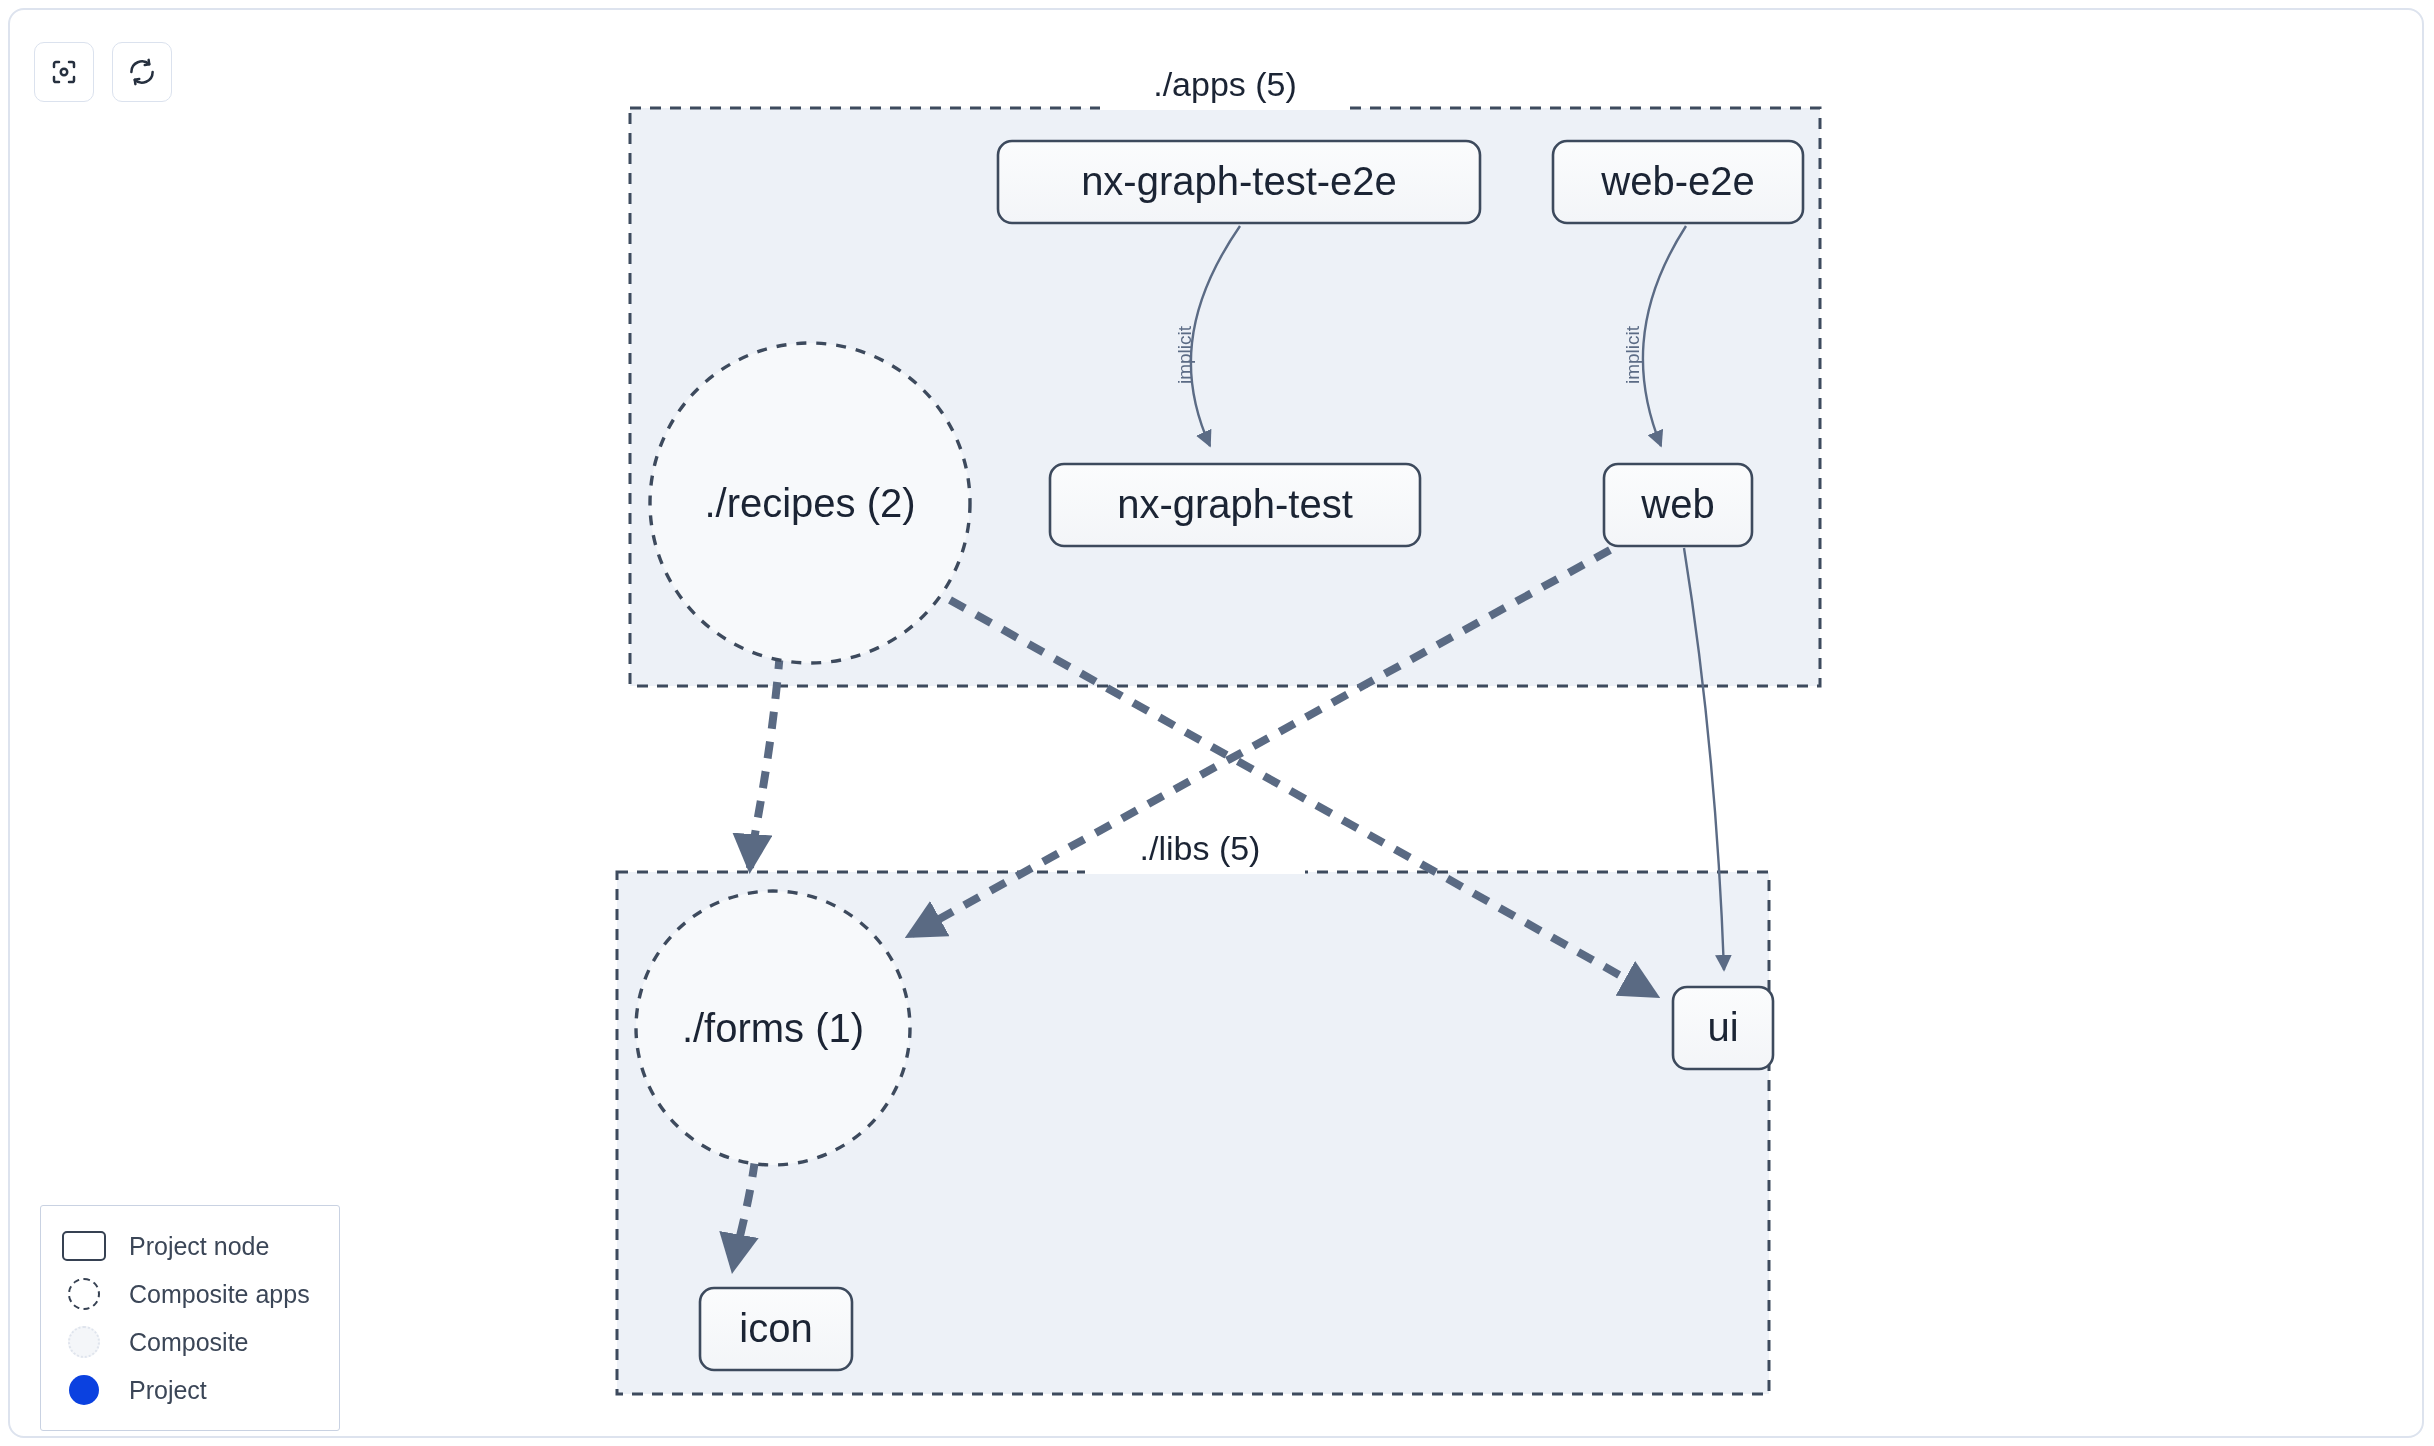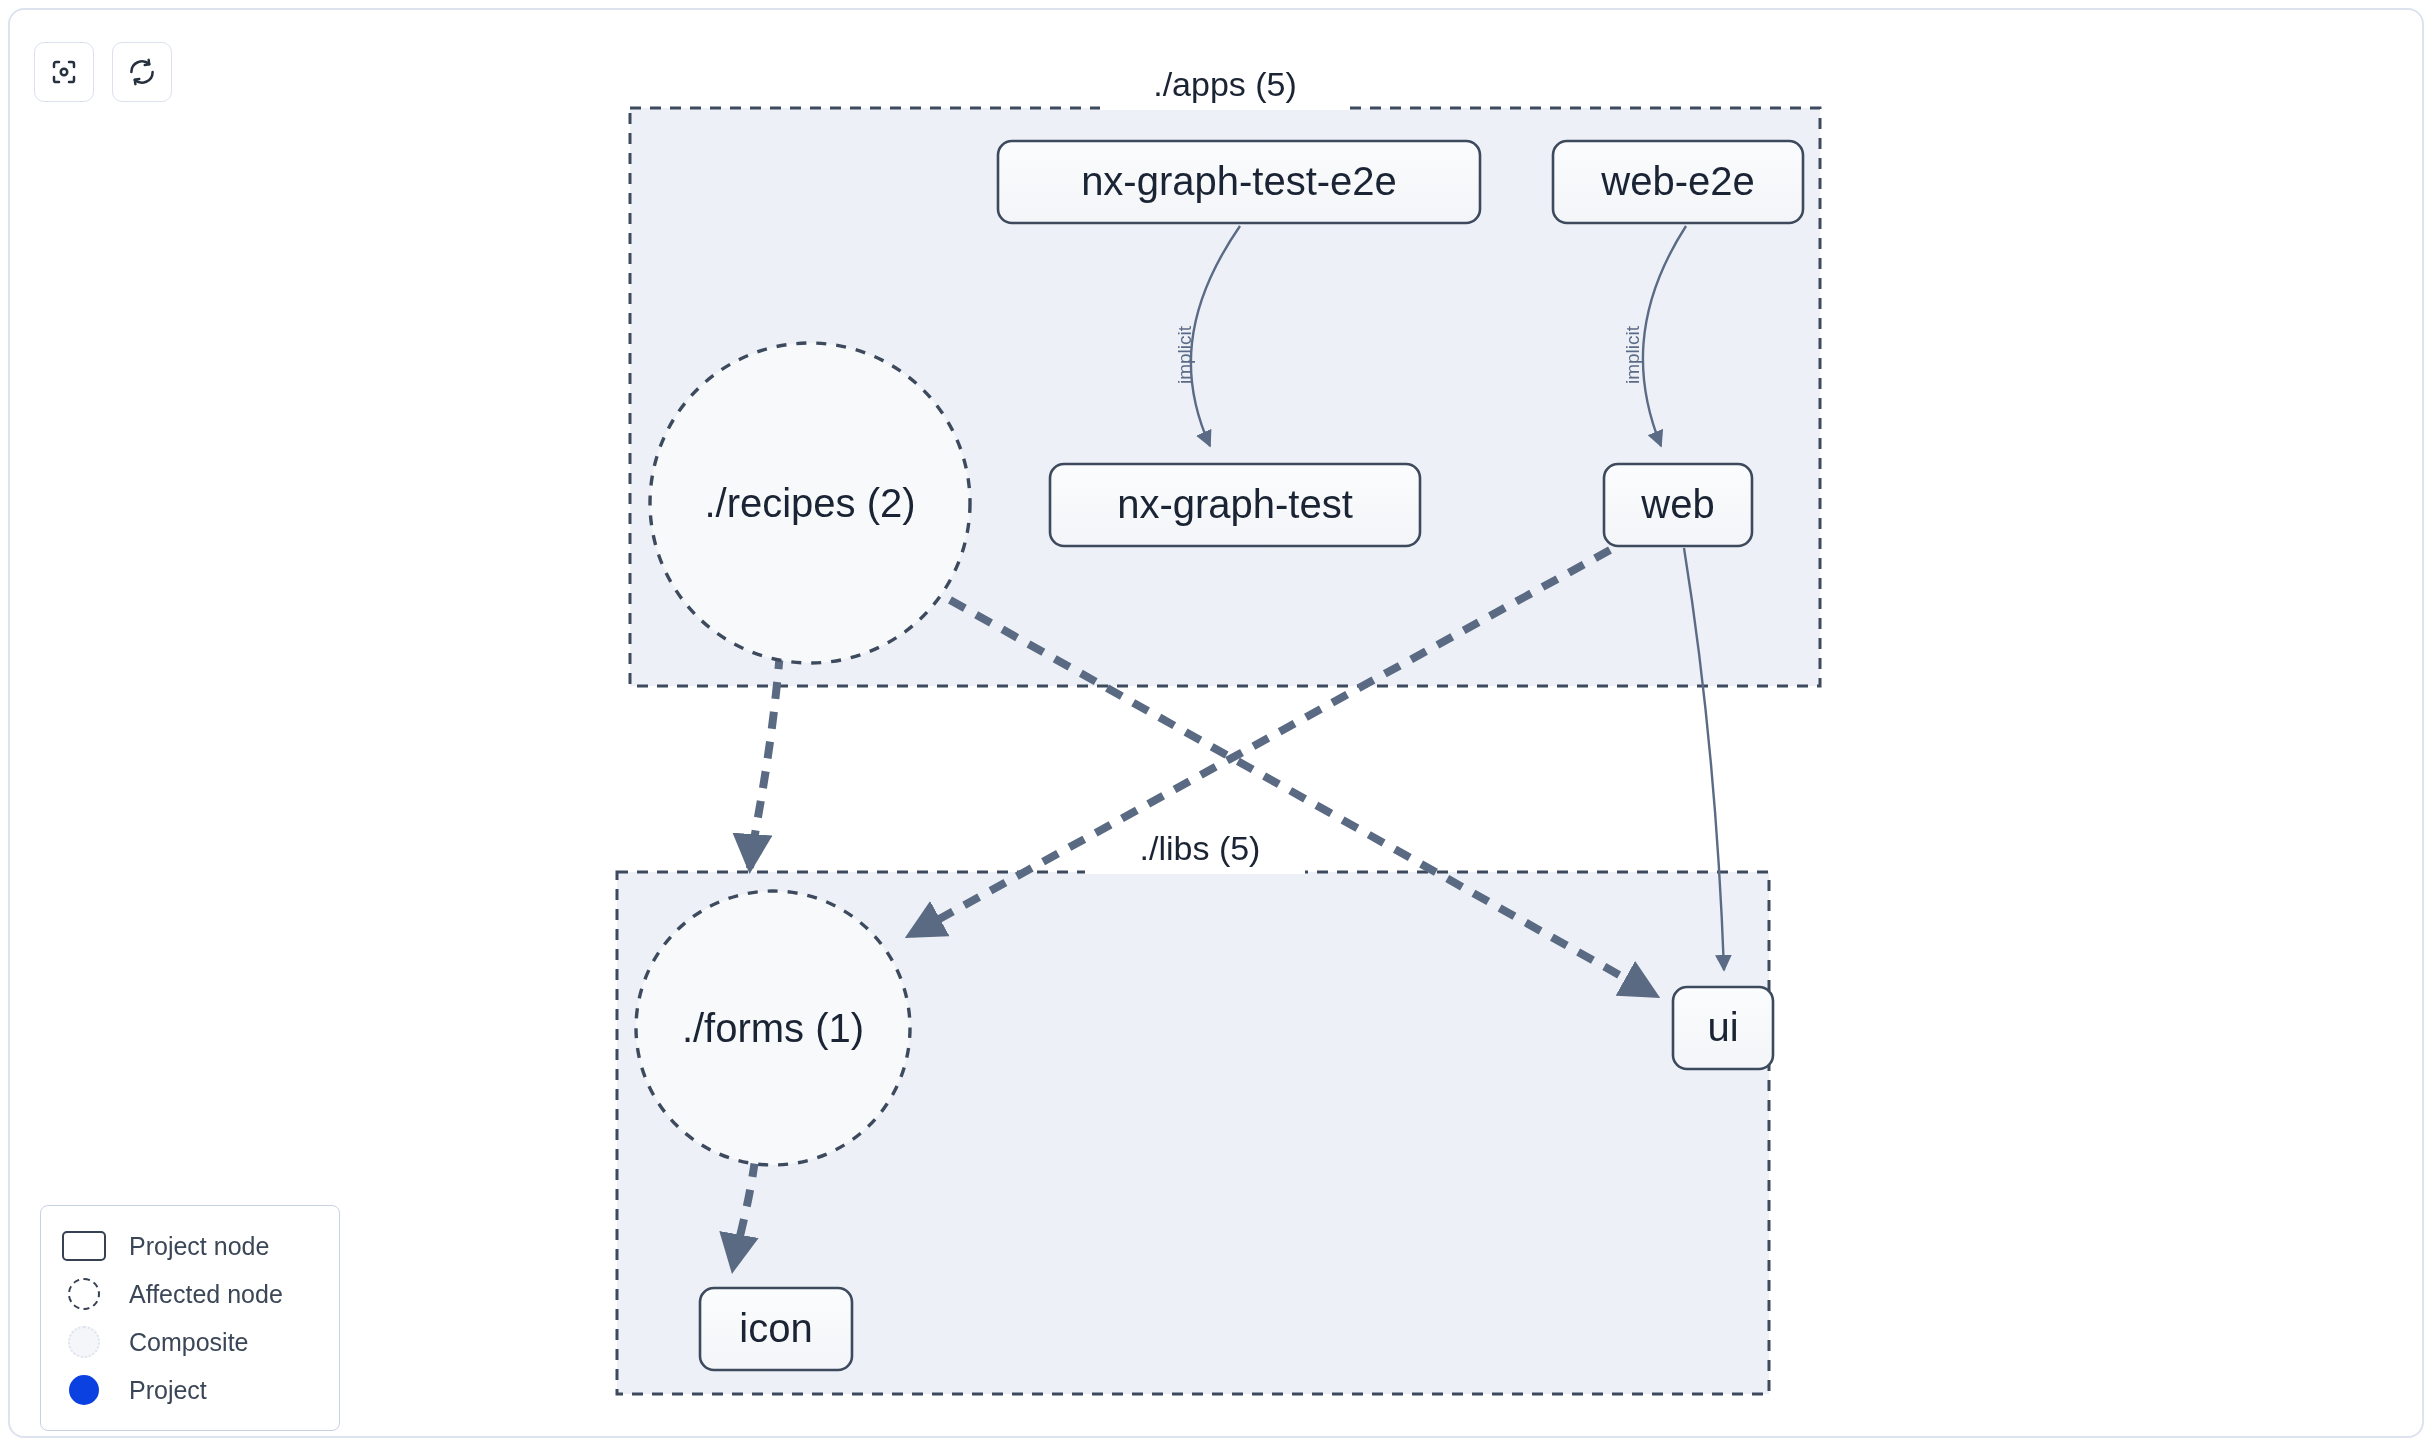--- a/index.html
+++ b/index.html
@@ -71,21 +71,21 @@
     fill: #5b6b85;
   }
 
   
   #legend {
     position: absolute;
     left: 30px;
     top: 1195px;
     width: 300px;
     border: 1.6px solid #c9d2e2;
-    border-radius: 8px;
+    border-radius: 3px;
     background: #ffffff;
     padding: 16px 18px 16px 20px;
     box-sizing: border-box;
     z-index: 40;
   }
   .legend-row {
     display: flex;
     align-items: center;
     height: 48px;
     gap: 22px;
@@ -262,21 +262,21 @@
     <div class="legend-row">
       <span class="legend-swatch">
         <span class="sw-project"></span>
       </span>
       <span class="legend-text">Project node</span>
     </div>
     <div class="legend-row">
       <span class="legend-swatch">
         <span class="sw-composite"></span>
       </span>
-      <span class="legend-text">Affected node</span>
+      <span class="legend-text">Composite apps</span>
     </div>
     <div class="legend-row">
       <span class="legend-swatch">
         <span class="sw-affected"></span>
       </span>
       <span class="legend-text">Composite</span>
     </div>
     <div class="legend-row">
       <span class="legend-swatch">
         <span class="sw-touched"></span>

